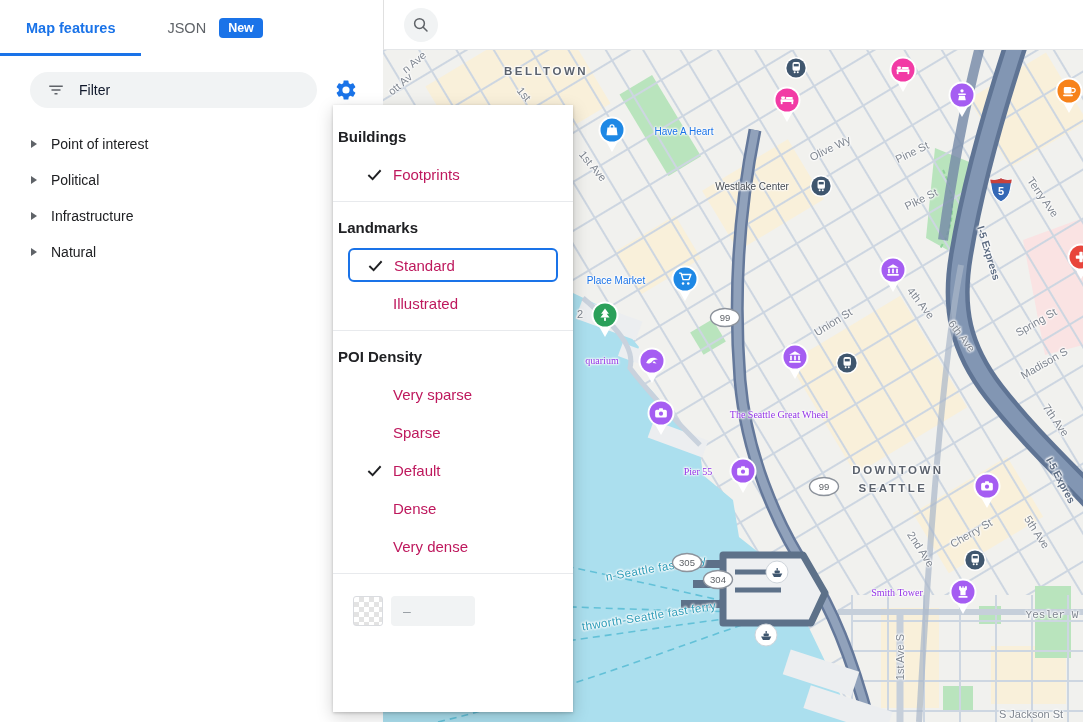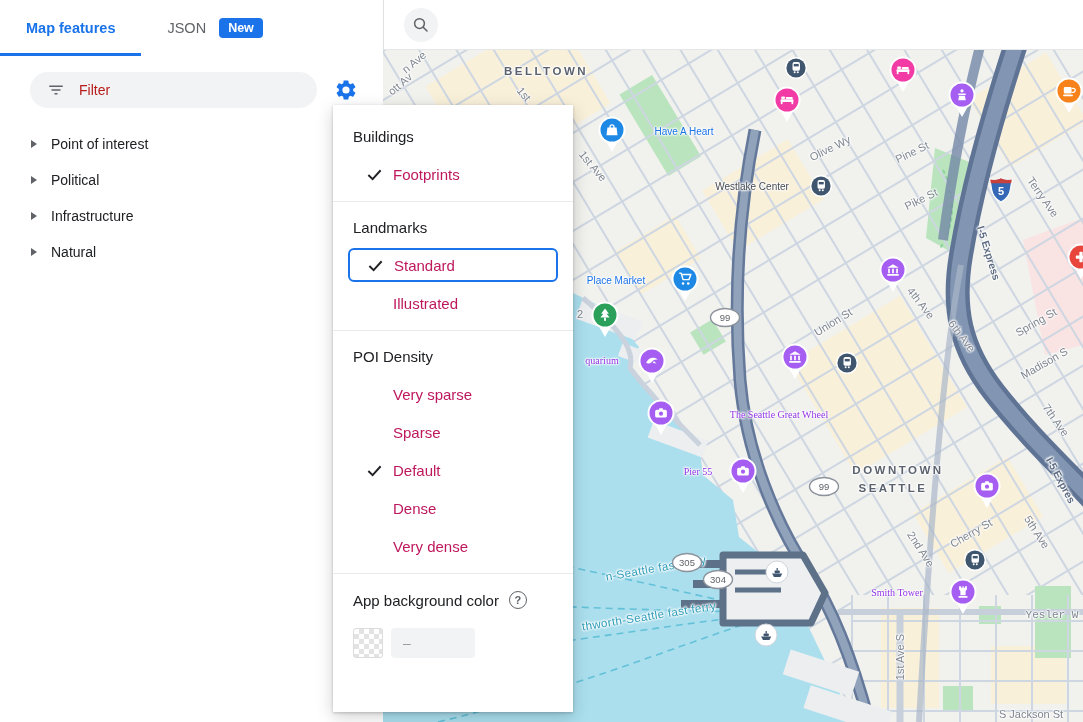--- a/index.html
+++ b/index.html
@@ -9,21 +9,21 @@
   
   .sidebar { position:absolute; left:0; top:0; width:383px; height:722px; background:#fff; z-index:5; }
   .tabbar { display:flex; align-items:stretch; height:56px; }
   .tab { position:relative; display:flex; align-items:center; padding:0 26px; cursor:pointer;
          font-size:14.5px; color:#5f6368; gap:13px; }
   .tab.active { color:#1a73e8; font-weight:700; }
   .tab.active::after { content:""; position:absolute; left:0; right:0; bottom:0; height:3px; background:#1a73e8; }
   .badge { background:#1a73e8; color:#fff; font-size:12.5px; font-weight:700; padding:3px 9px; border-radius:4px; }
   .filter-row { display:flex; align-items:center; padding:16px 22px 16px 30px; gap:14px; }
   .filter-pill { flex:1; height:36px; background:#f1f3f4; border-radius:18px; display:flex; align-items:center; padding:0 14px 0 17px; }
-  .filter-pill .ph { color:#b91c1c; font-size:14px; margin-left:14px; }
+  .filter-pill .ph { color:#0f172a; font-size:14px; margin-left:14px; }
   .gearbtn { background:none; border:none; width:30px; height:30px; display:flex; align-items:center; justify-content:center; cursor:pointer; }
   .features { padding-top:2px; }
   .feat-row { height:36px; display:flex; align-items:center; padding-left:31px; gap:14px; cursor:pointer; }
   .tri { width:0; height:0; border-left:6px solid #5f6368; border-top:4.5px solid transparent; border-bottom:4.5px solid transparent; }
   .flabel { font-size:14px; color:#202124; }
 
   
   .map-region { position:absolute; left:383px; top:0; width:700px; height:722px; }
   .map-topbar { position:absolute; left:0; top:0; width:700px; height:50px; background:#fff;
                 border-left:1px solid #e0e0e0; border-bottom:1px solid #e4e6e8; z-index:2; }
@@ -38,21 +38,21 @@
   .mlabel.area { font-size:11.5px; font-weight:700; letter-spacing:2.5px; color:#5b626d; }
   .mlabel.poi { font-size:10px; }
   .mlabel.hwy { font-size:10.5px; font-weight:700; color:#5d6c82; }
   .mlabel.ferrytxt { font-size:11.5px; color:#2d9cb8; letter-spacing:.4px; }
   .c-blue { color:#1a73e8; } .c-purple { color:#9334e6;font-family:Liberation Serif, serif; } .c-dark { color:#454b53; font-size:13px; }
   .mmarker { position:absolute; z-index:4; }
 
   
   .menu { position:absolute; left:333px; top:105px; width:240px; height:607px; background:#fff; z-index:10;
           box-shadow:0 1px 3px rgba(0,0,0,.2), 0 5px 16px rgba(0,0,0,.18); padding-top:12px; overflow:hidden; }
-  .menu-title { height:38px; display:flex; align-items:center; padding:0 20px; font-size:15px; color:#202124; }
+  .menu-title { height:38px; display:flex; align-items:center; padding:0 5px; font-size:15px; color:#202124;font-weight:bold; }
   .menu-item { height:38px; display:flex; align-items:center; padding-left:32px; gap:10px; font-size:15px; color:#be185d; cursor:pointer; }
   .menu-item .check { width:18px; height:18px; display:flex; align-items:center; justify-content:center; }
   .menu-item.focused { height:34px; margin:2px 15px; padding-left:16px; border:2px solid #1a73e8; border-radius:6px; }
   .mdivider { border-top:1px solid #e8eaed; margin-top:8px; padding-top:6px; }
   .menu-footer { padding:10px 20px 0 20px; }
   .mf-row { height:32px; display:flex; align-items:center; gap:10px; font-size:15px; color:#202124; }
   .help { width:18px; height:18px; border:1.6px solid #5f6368; border-radius:50%; color:#5f6368;
           font-size:11px; display:flex; align-items:center; justify-content:center; font-weight:700; }
   .swatch-row { margin-top:12px; display:flex; align-items:center; gap:8px; }
   .checker { width:30px; height:30px; border:1px solid #dadce0; border-radius:3px;
@@ -502,24 +502,20 @@
             <span class="check"></span>
             <span class="olabel">Dense</span>
           </div>
           <div class="menu-item">
             <span class="check"></span>
             <span class="olabel">Very dense</span>
           </div>
         </div>
       </div>
     <div class="menu-footer mdivider">
-      <div class="mf-row">
-        <span>App background color</span>
-        <span class="help">?</span>
-      </div>
       <div class="swatch-row">
         <div class="checker"></div>
         <div class="value-box">–</div>
       </div>
     </div>
   </div>
 
 </div>
 
 </body></html>

